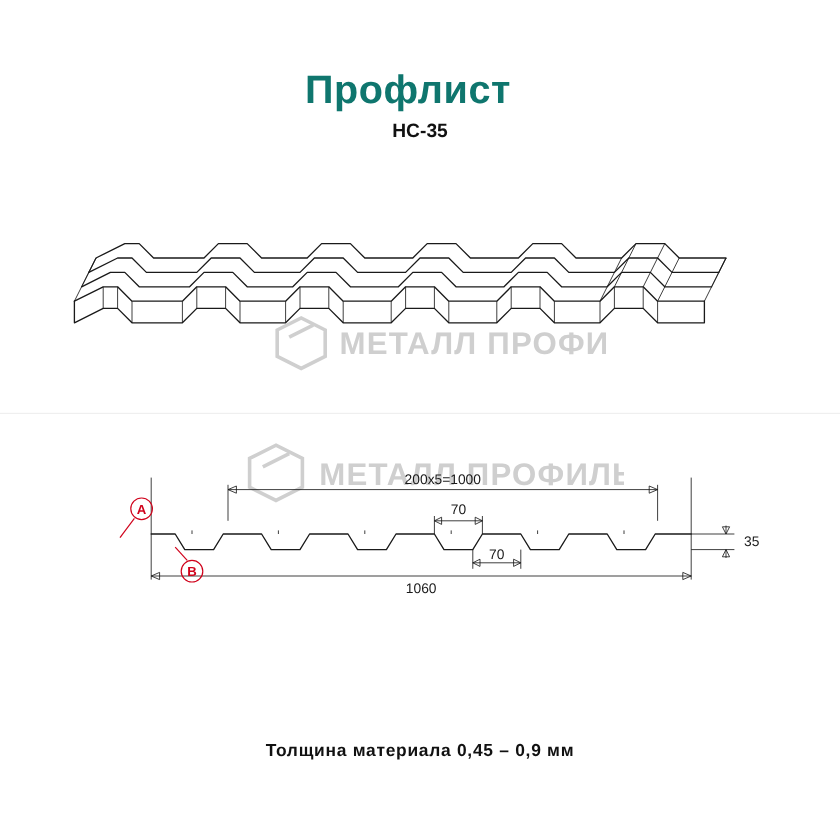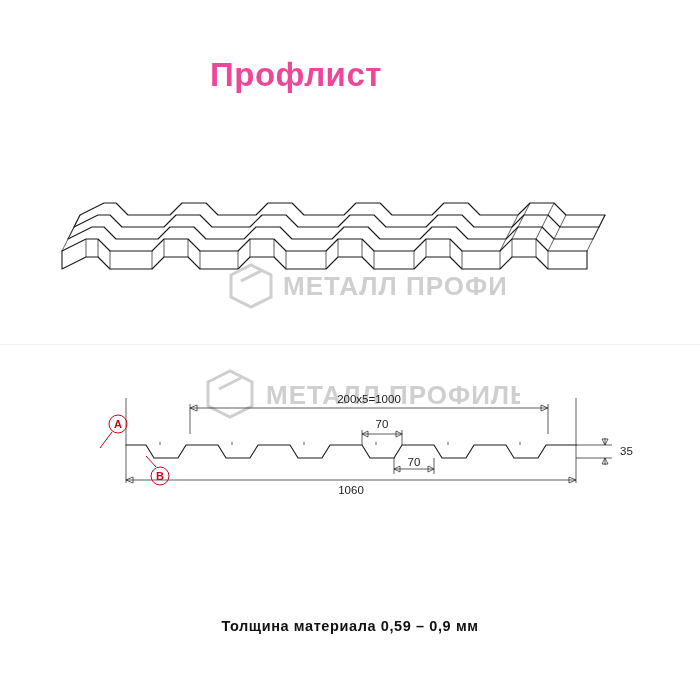--- a/index.html
+++ b/index.html
@@ -23,21 +23,22 @@
   }
   .title {
     position: absolute;
     top: 56px;
     left: 0;
     width: 592px;
     text-align: center;
     font-size: 33px;
     font-weight: bold;
     letter-spacing: 0.5px;
-    color: #ec4899;
+    color: #0f766e;
+    padding-left: 44px;
   }
   .subtitle {
     position: absolute;
     top: 101px;
     left: 0;
     width: 700px;
     text-align: center;
     font-size: 16px;
     font-weight: bold;
     color: #111111;
@@ -97,20 +98,21 @@
     letter-spacing: 1px;
   }
   .wm-box { fill: none; stroke: #cfcfcf; stroke-width: 3; }
 </style>
 </head>
 <body>
 
 <div class="page">
 
   <div class="title">Профлист</div>
+  <div class="subtitle">НС-35</div>
 
   <div class="iso-wrap">
     <svg width="580" height="135" viewBox="0 0 580 135">
       <g>
 
         <path class="ln" d="M20 40 L44 28 L56 28 L68 40 L110 40 L122 28 L146 28 L158 40 L196 40 L208 28 L232 28 L244 40 L284 40 L296 28 L320 28 L332 40 L372 40 L384 28 L408 28 L420 40 L458 40 L470 28 L494 28 L506 40 L545 40"></path>
 
         <path class="ln" d="M14 52 L38 40 L50 40 L62 52 L104 52 L116 40 L140 40 L152 52 L190 52 L202 40 L226 40 L238 52 L278 52 L290 40 L314 40 L326 52 L366 52 L378 40 L402 40 L414 52 L452 52 L464 40 L488 40 L500 52 L539 52"></path>
 
         <path class="ln" d="M8 64 L32 52 L44 52 L56 64 L98 64 L110 52 L134 52 L146 64 L184 64 L196 52 L220 52 L232 64 L272 64 L284 52 L308 52 L320 64 L360 64 L372 52 L396 52 L408 64 L446 64 L458 52 L482 52 L494 64 L533 64"></path>
@@ -200,15 +202,15 @@
       <circle class="callout" cx="58" cy="56" r="9"></circle>
       <text class="callout-text" x="58" y="60" text-anchor="middle">A</text>
       <path class="callout" d="M52 64 L40 80"></path>
 
       <circle class="callout" cx="100" cy="108" r="9"></circle>
       <text class="callout-text" x="100" y="112" text-anchor="middle">B</text>
       <path class="callout" d="M96 99 L86 88"></path>
     </svg>
   </div>
 
-  <div class="footer">Толщина материала 0,59 – 0,9 мм</div>
+  <div class="footer">Толщина материала 0,45 – 0,9 мм</div>
 
 </div>
 
 </body></html>

